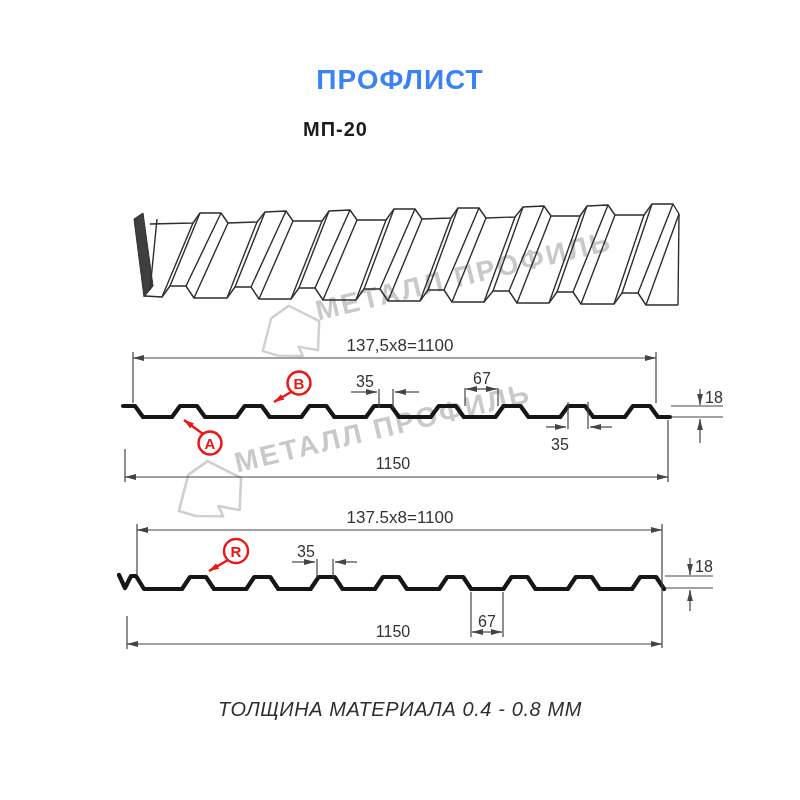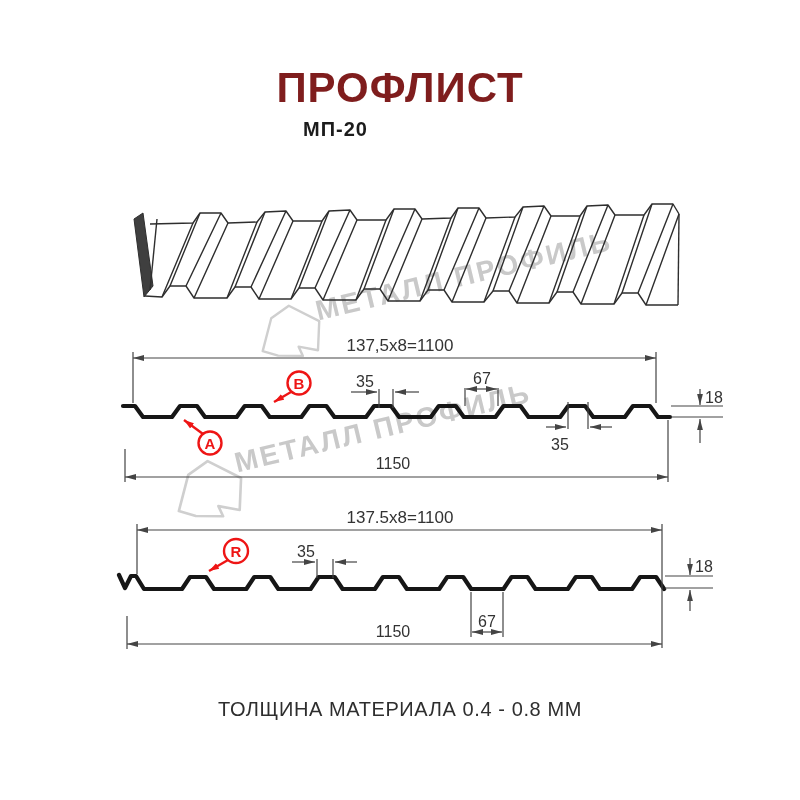--- a/index.html
+++ b/index.html
@@ -1,23 +1,23 @@
 <!DOCTYPE html>
 <html><head>
 <meta charset="utf-8">
 <style>
   html,body{margin:0;padding:0;background:#ffffff;}
   .page{position:relative;width:800px;height:800px;background:#fff;overflow:hidden;
         font-family:"Liberation Sans",sans-serif;}
   .title{position:absolute;top:64px;left:0;width:800px;text-align:center;
-         font-size:42px;font-weight:800;letter-spacing:1px;color:#7f1d1d;}
+         font-size:28px;font-weight:800;letter-spacing:1px;color:#3b82f6;}
   .subtitle{position:absolute;top:118px;left:0;width:671px;text-align:center;
          font-size:20px;font-weight:600;letter-spacing:1px;color:#1c1c1c;}
   .footer{position:absolute;top:698px;left:0;width:800px;text-align:center;
-         font-size:20px;font-weight:400;letter-spacing:0.6px;color:#2e2e2e;}
+         font-size:20px;font-weight:400;letter-spacing:0.6px;color:#2e2e2e;font-style:italic;}
   svg{position:absolute;left:0;top:0;}
   .dimtxt{font-family:"Liberation Sans",sans-serif;font-size:16px;fill:#333;}
   .dimtxt-big{font-family:"Liberation Sans",sans-serif;font-size:17px;fill:#333;}
   .lbltxt{font-family:"Liberation Sans",sans-serif;font-size:15px;font-weight:700;fill:#ee1515;}
   .wmtxt{font-family:"Liberation Sans",sans-serif;font-size:28px;font-weight:700;
          letter-spacing:2.5px;fill:#c9c9c9;}
   .dim{stroke:#444;stroke-width:1.2;fill:none;}
   .prof{stroke:#161616;stroke-width:4.2;fill:none;stroke-linejoin:round;stroke-linecap:round;}
   .sk{stroke:#2e2e2e;stroke-width:1.4;fill:none;stroke-linejoin:round;}
   .red{stroke:#ee1515;stroke-width:2.4;fill:none;}

